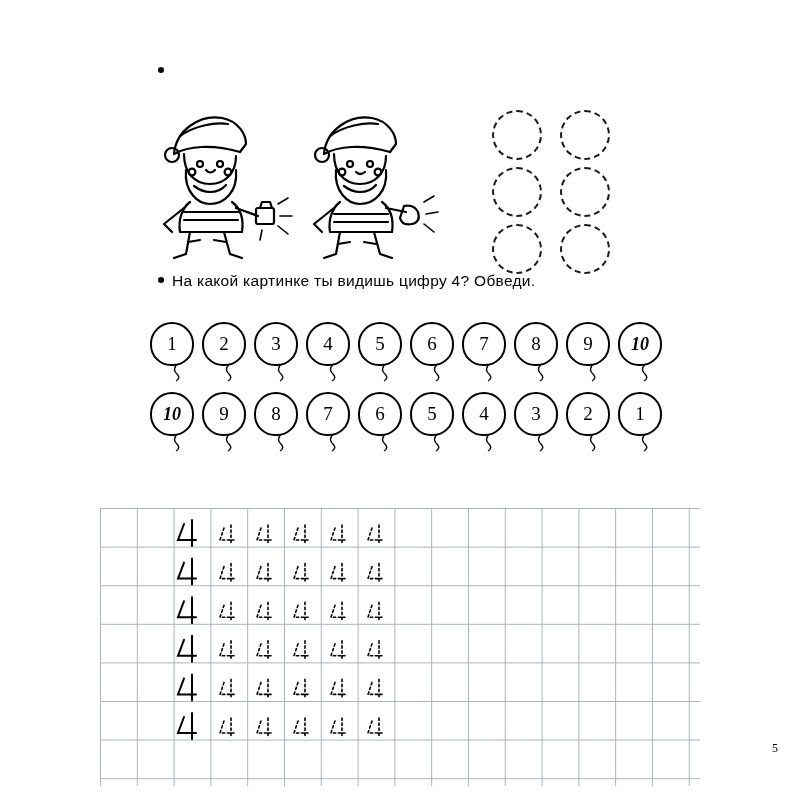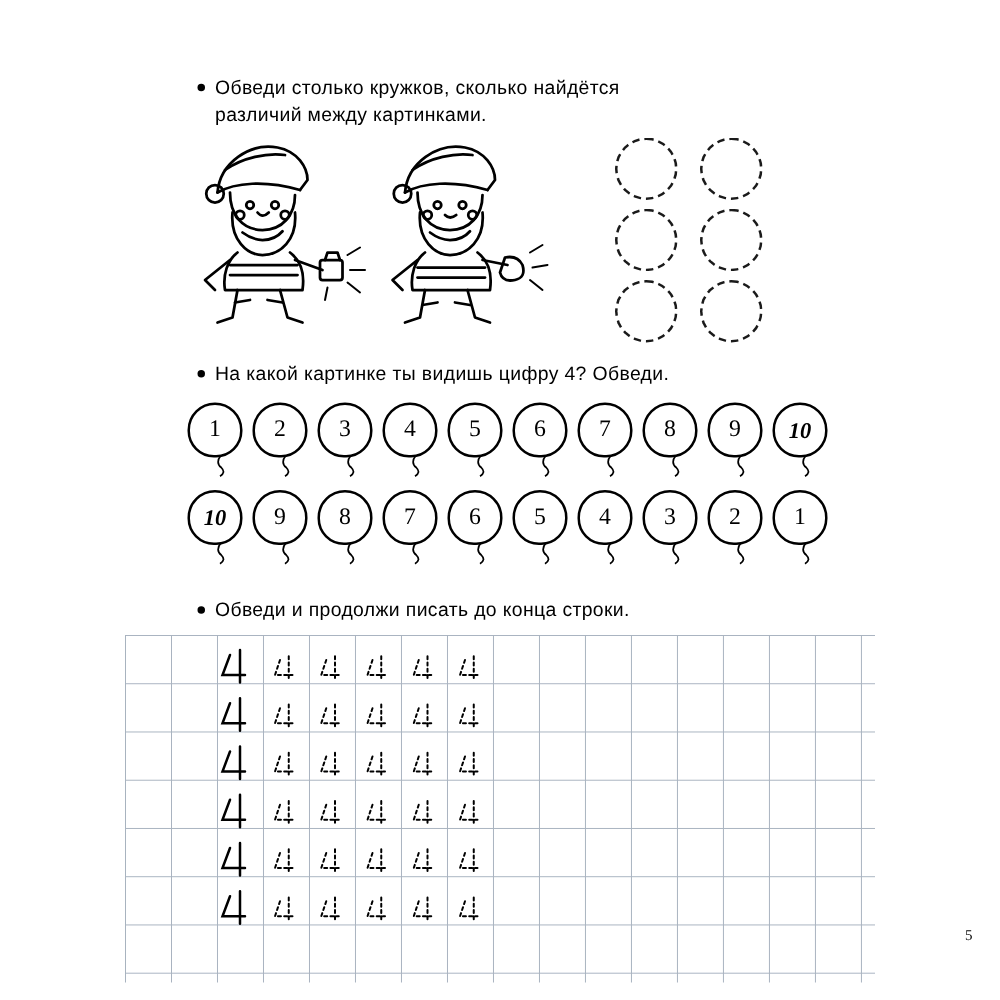--- a/index.html
+++ b/index.html
@@ -37,21 +37,21 @@
     flex: 0 0 auto;
   }
   .task-text {
     font-size: 15.5px;
     line-height: 1.45;
     letter-spacing: 0.3px;
     white-space: pre-line;
   }
 
   #task1 { left: 158px; top: 60px; width: 460px; }
-  #task2 { left: 158px; top: 289px; width: 500px; }
+  #task2 { left: 158px; top: 270px; width: 500px; }
   #task3 { left: 158px; top: 478px; width: 500px; }
 
   
   .gnomes {
     position: absolute;
     left: 150px;
     top: 108px;
     width: 300px;
     height: 155px;
   }
@@ -143,22 +143,20 @@
     font-family: "Liberation Serif", serif;
   }
 </style>
 </head>
 <body>
 
 <div class="page">
 
   <div class="task" id="task1">
     <span class="bullet"></span>
-    <span class="task-text">Обведи столько кружков, сколько найдётся
-различий между картинками.</span>
   </div>
 
   <div class="gnomes">
     <svg class="gnome-svg" width="300" height="155" viewBox="0 0 300 155" fill="none" stroke="#000" stroke-width="2.2" stroke-linecap="round" stroke-linejoin="round">
 
       <g>
 
         <path d="M24 46 C26 22 50 6 72 10 C88 13 96 26 96 36 L90 44"></path>
         <path d="M24 46 C38 38 62 36 90 44"></path>
         <path d="M30 28 C44 18 64 14 78 16"></path>
@@ -362,24 +360,20 @@
         </svg>
     </div>
     <div class="balloon">
       <div class="oval">1</div>
       <svg class="string" viewBox="0 0 14 18">
           <path d="M7 0 q-5 6 0 10 q4 4 -1 7" stroke="#000" stroke-width="1.4" fill="none"></path>
         </svg>
     </div>
   </div>
 
-  <div class="task" id="task3">
-    <span class="bullet"></span>
-    <span class="task-text">Обведи и продолжи писать до конца строки.</span>
-  </div>
 
   <div class="grid-area">
     <div class="grid-bg"></div>
 
     <svg width="600" height="278" viewBox="0 0 600 278" style="position:absolute;inset:0">
 
       <g stroke="#000" fill="none" stroke-width="2" stroke-linecap="round">
 
         <g transform="translate(0,8)">
           <path d="M84 8 L78 24 L96 24 M92 4 L92 30"></path>

